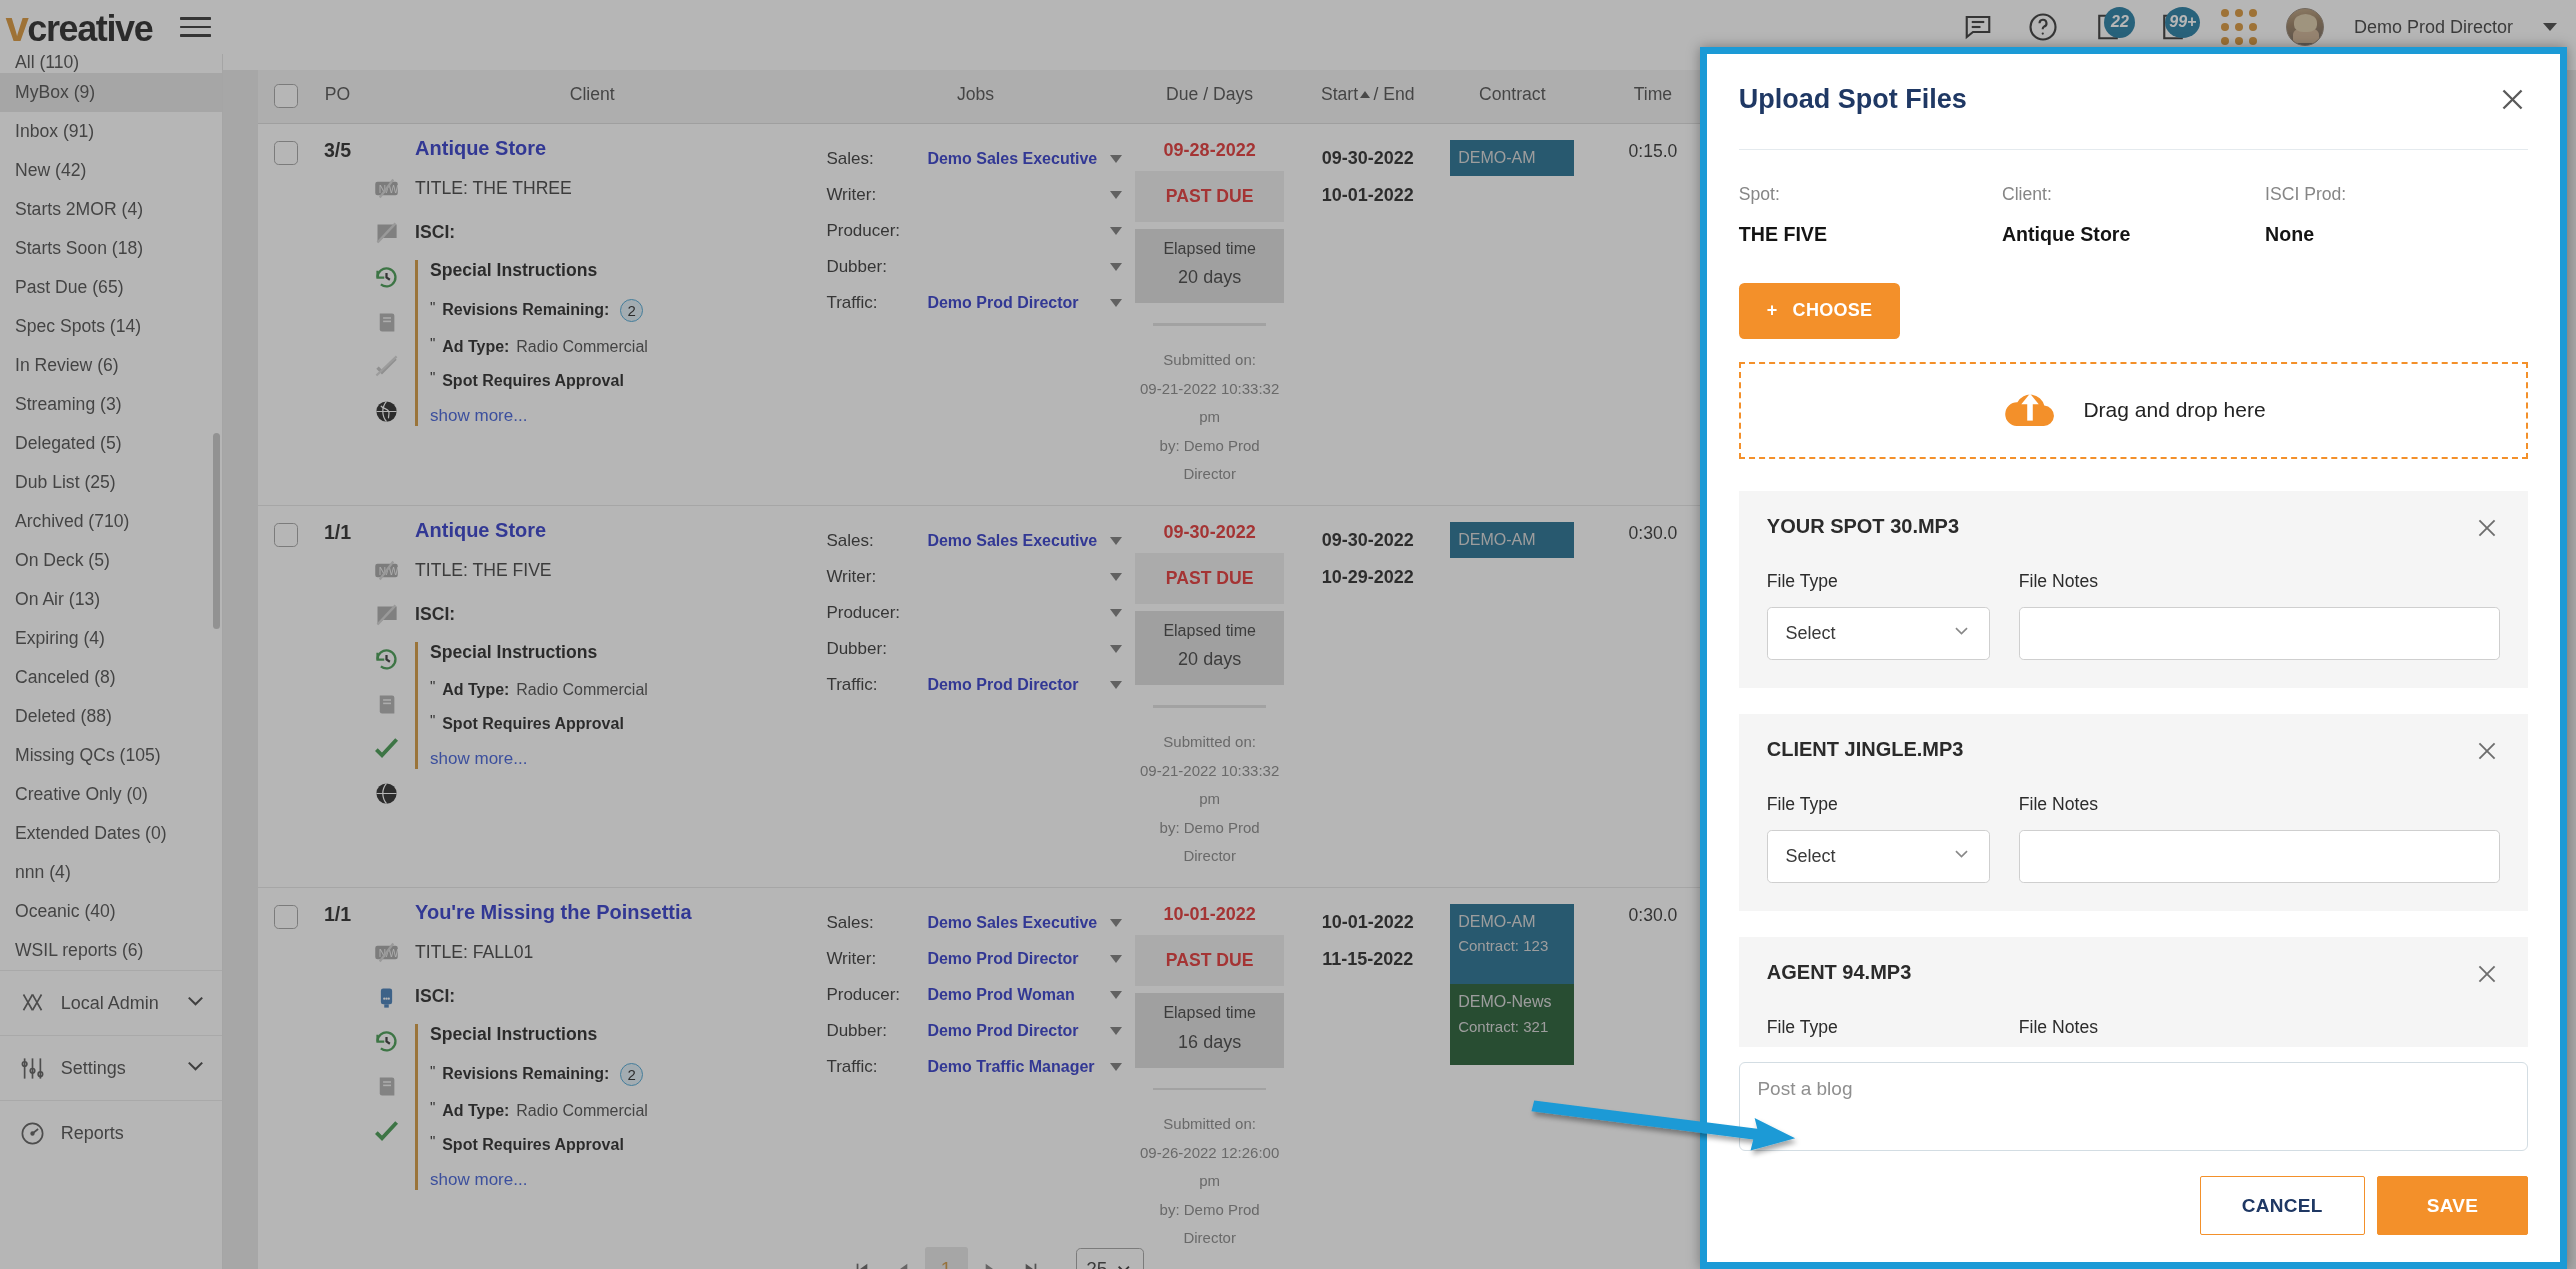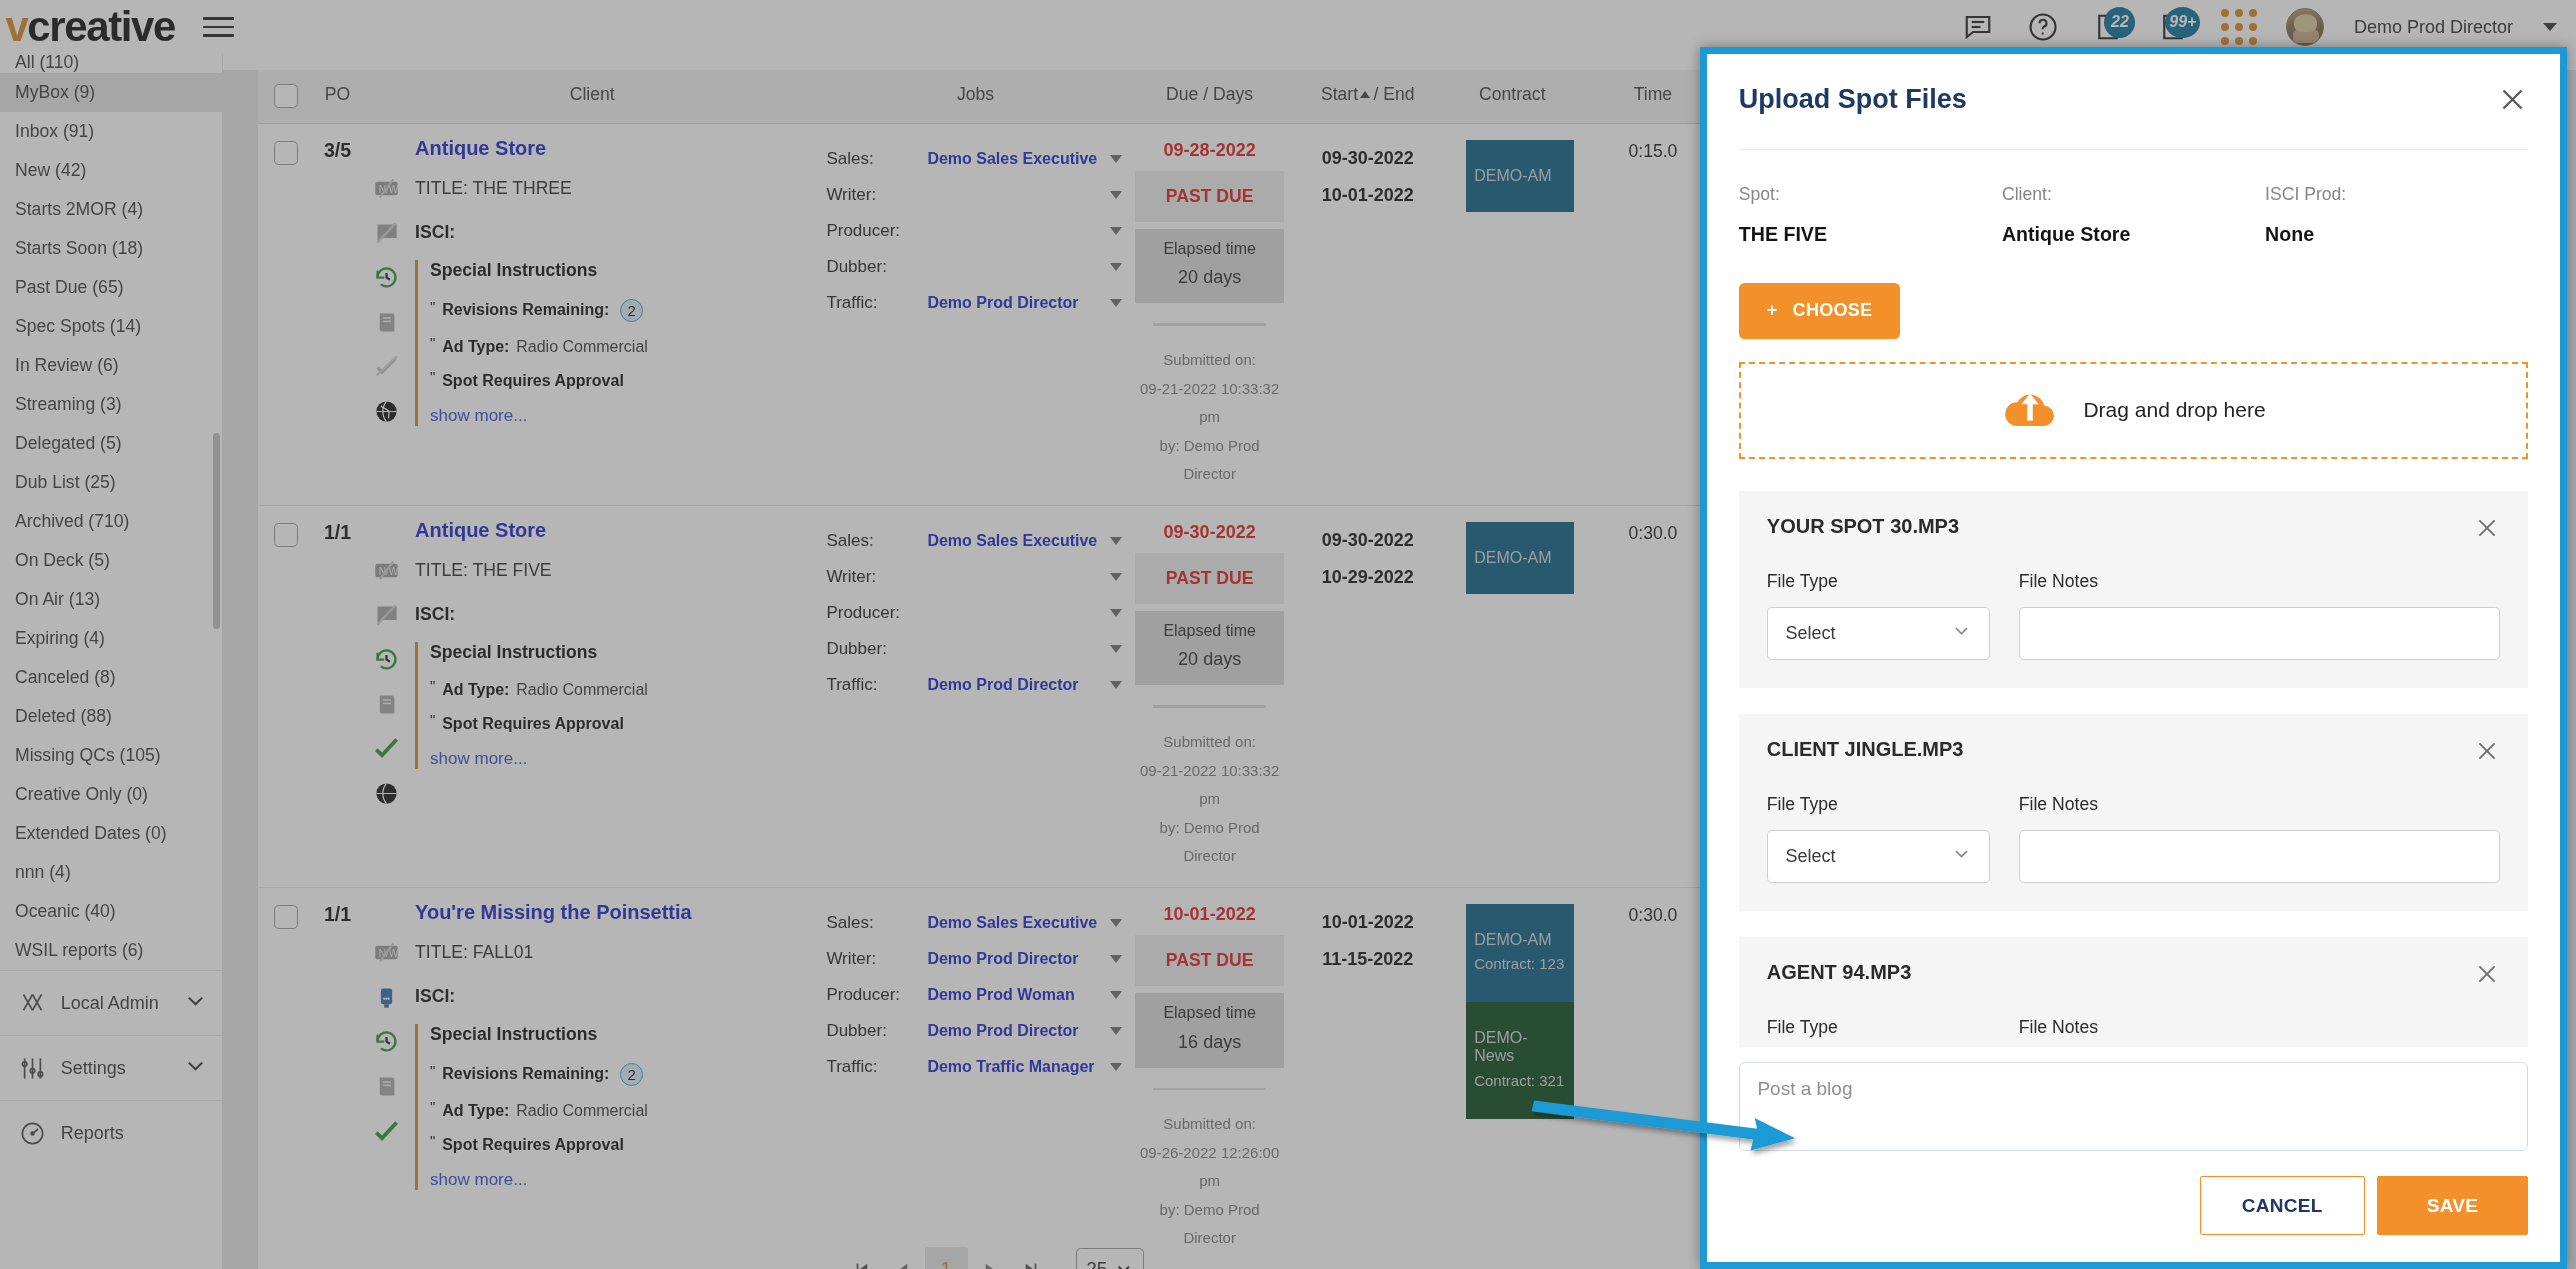--- a/index.html
+++ b/index.html
@@ -11,21 +11,21 @@
   }
   #app { position: relative; width: 2576px; height: 1269px; background:#fff; }
 
   
   .topbar {
     position:absolute; top:0; left:0; width:2576px; height:54px;
     background:#ffffff; display:flex; align-items:center; z-index:4;
   }
   .logo { margin-left:5.4px; display:flex; align-items:baseline; }
   .logo .v { color:#d68a23; font-size:42px; font-weight:bold; font-family:"Liberation Sans",sans-serif; letter-spacing:-1.4px;}
-  .logo .rest { color:#111; font-size:42px; font-weight:bold; letter-spacing:-1.4px; position:relative;}
+  .logo .rest { color:#111; font-size:36px; font-weight:bold; letter-spacing:-1.4px; position:relative;}
   .hamburger { margin-left:28px; width:31px; display:flex; flex-direction:column; gap:6px; cursor:pointer;}
   .hamburger span { display:block; height:2.7px; background:#222; border-radius:0.7px;}
   .topbar-right { margin-left:auto; display:flex; align-items:center; gap:30px; padding-right:19px;}
   .icon-btn { position:relative; cursor:pointer; width:35px; height:35px; display:flex; align-items:center; justify-content:center;}
   .icon-btn svg { width:30px; height:30px; }
   .badge {
     position:absolute; top:-2.7px; right:-9.5px; min-width:31px; height:31px;
     border-radius:50%; background:#0c6e99; color:#fff; font-size:16px;
     display:flex; align-items:center; justify-content:center; font-weight:600; padding:0 4px;font-style:italic;
   }
@@ -121,21 +121,21 @@
   .due-cell { padding:16px 6.8px; text-align:center; }
   .due-date { color:#e02020; font-weight:bold; font-size:18px; margin-bottom:10.8px; }
   .due-pill { background:#ededed; padding:15px 0; color:#e02020; font-weight:bold; font-size:17.6px; margin-bottom:6.8px;}
   .elapsed-pill { background:#d9d9d9; padding:10.8px 0 15px 0; color:#2e2e2e; font-size:16px; }
   .elapsed-pill .days { font-size:18px; display:block; margin-top:9.5px; }
   .due-div { height:2.7px; background:#dcdcdc; margin:20px 17.6px; }
   .sub-meta { color:#7b7b7b; font-size:15px; line-height:1.9; }
 
   .start-cell { padding:16px 4px; text-align:center; font-size:18px; font-weight:bold; color:#131313; line-height:2.1;}
   .contract-cell { padding:16px 5.4px 16px 5.4px; }
-  .contract-tag { color:#d5d5d5; font-size:16px; padding:27px 8px;margin-left:16px; }
+  .contract-tag { color:#d5d5d5; font-size:16px; padding:9px 8px; }
   .contract-tag .sub { font-size:15px; display:block; margin-top:6.8px;}
   .time-cell { padding:17.6px 5.4px; text-align:center; font-size:17.6px; color:#1d1d1d; }
 
   
   .pager { position:absolute; left:35px; top:1177px; width:1468px; display:flex; justify-content:center; align-items:center; gap:0; }
   .pg-btn { width:42px;height:42px;display:flex;align-items:center;justify-content:center;cursor:pointer;}
   .pg-btn svg{width:16px;height:16px;}
   .pg-num { width:43px;height:43px;background:#e3e3e3;display:flex;align-items:center;justify-content:center;font-size:19px;color:#c98b2e;border-radius:2.7px;cursor:pointer;}
   .pg-size { margin-left:24px; width:68px;height:41px;border:0.7px solid #9a9a9a;border-radius:4.7px;display:flex;align-items:center;justify-content:center;gap:8px;font-size:19px;color:#2b2b2b;cursor:pointer;}
   .pg-size svg{width:17.6px;height:17.6px;}

